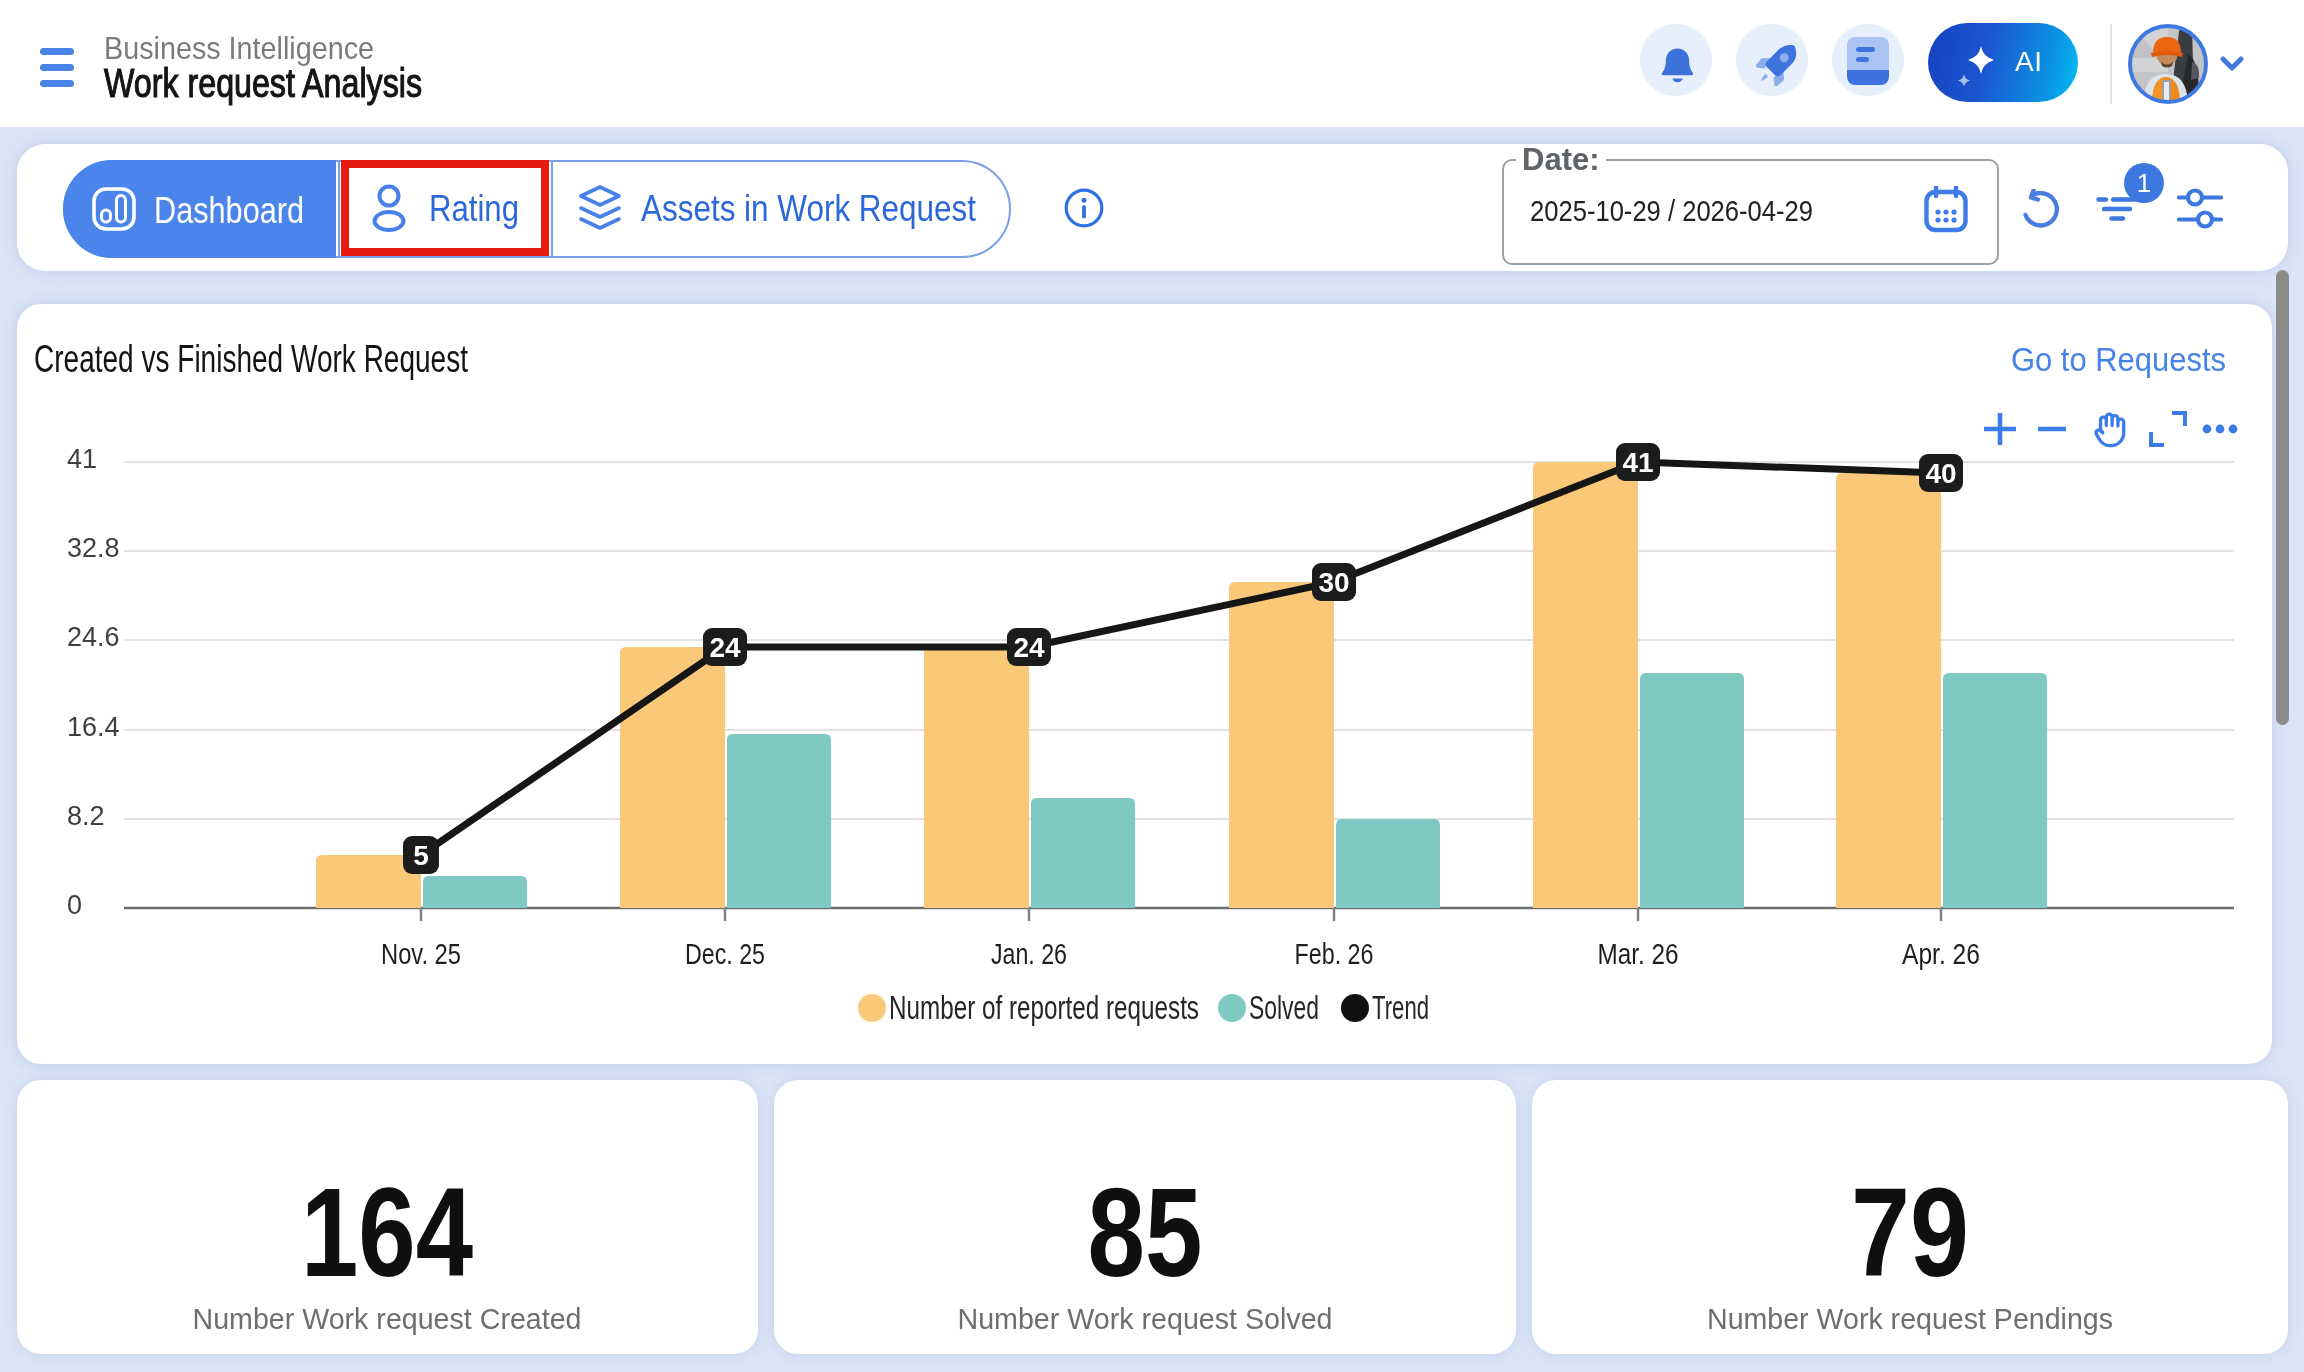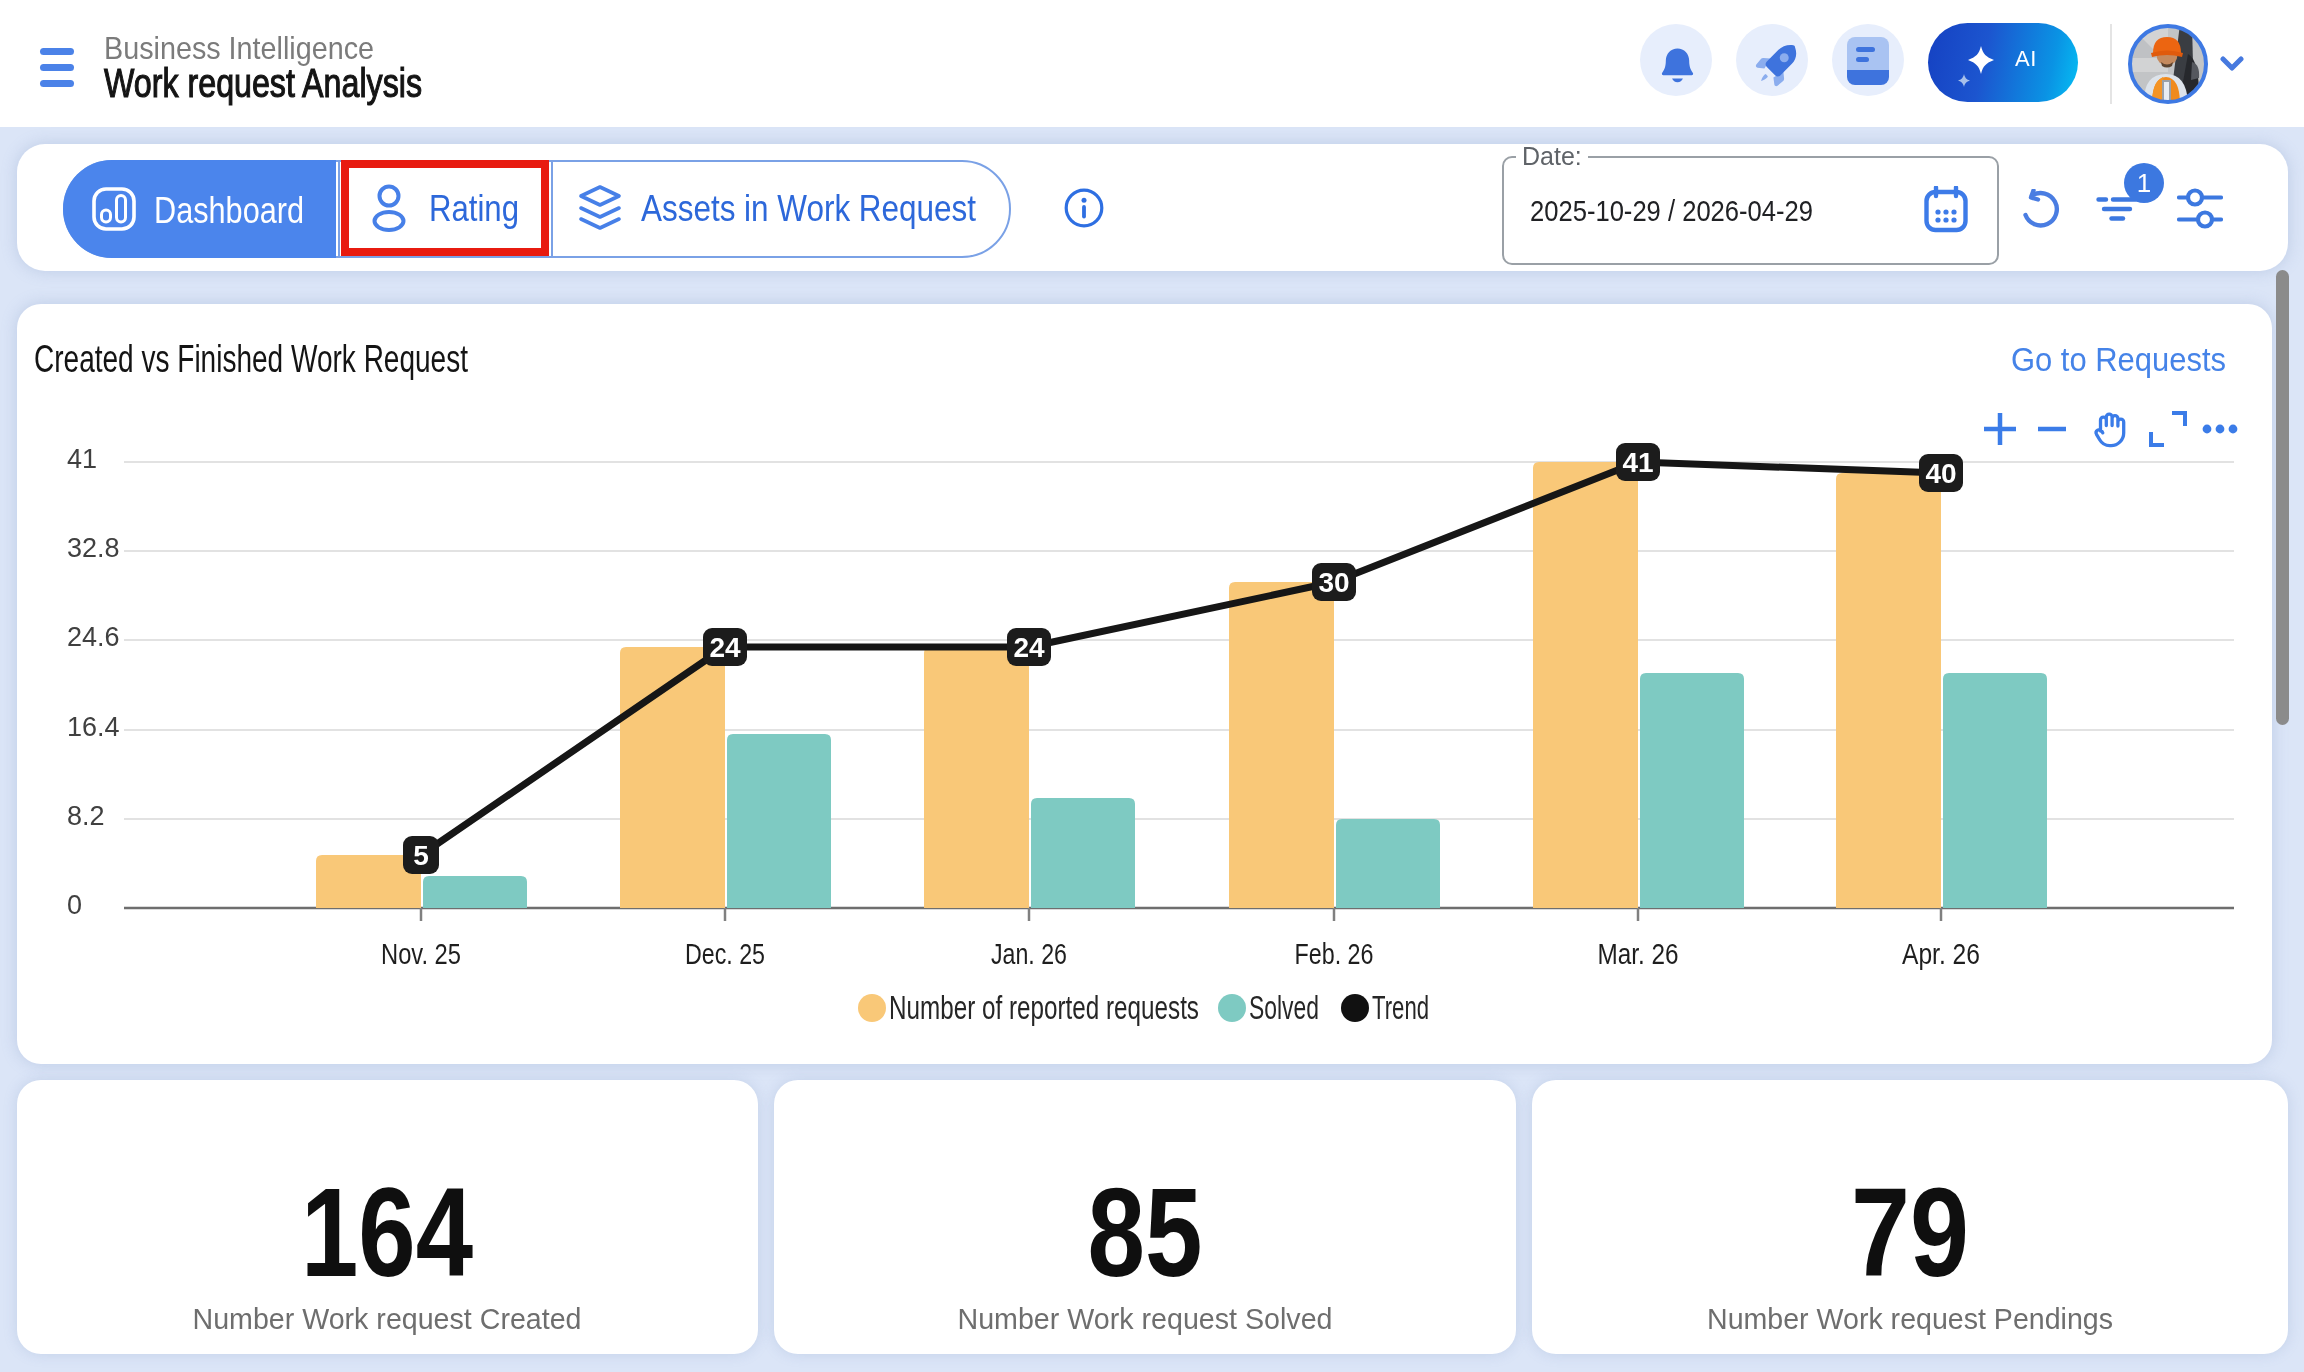--- a/index.html
+++ b/index.html
@@ -4,33 +4,33 @@
 <style>
   * { margin:0; padding:0; box-sizing:border-box; }
   html,body { width:2304px; height:1372px; background:#dbe5f7; font-family:"Liberation Sans", sans-serif; overflow:hidden; }
   .abs { position:absolute; }
   
   #header { position:absolute; left:0; top:0; width:2304px; height:127px; background:#ffffff; }
   #burger span { position:absolute; left:40px; width:34px; height:7px; border-radius:4px; background:#4b82e8; }
   .hdr-circle { position:absolute; top:24px; width:72px; height:72px; border-radius:50%; background:#e7eefc; }
   #ai-pill { position:absolute; left:1928px; top:23px; width:150px; height:79px; border-radius:40px;
              background:linear-gradient(102deg,#1541c2 0%, #1c55cf 38%, #0a93e4 80%, #05c0f4 100%); }
-  #ai-txt { position:absolute; left:2015px; top:46px; font-size:22px; color:#ffffff; letter-spacing:0.5px; }
+  #ai-txt { position:absolute; left:2015px; top:46px; font-size:28px; color:#ffffff; letter-spacing:0.5px; }
   #hdr-divider { position:absolute; left:2110px; top:24px; width:2px; height:80px; background:#e4e4e4; }
   
   #toolbar { position:absolute; left:17px; top:144px; width:2271px; height:127px; background:#fff; border-radius:28px;
              box-shadow:0 0 16px rgba(110,135,185,.28); }
   #tabgroup { position:absolute; left:63px; top:160px; width:948px; height:98px; border:2px solid #7aa1e6; border-radius:49px; background:#fff; }
   #tab-dash { position:absolute; left:63px; top:160px; width:273px; height:98px; background:#4b85ec; border-radius:49px 0 0 49px; }
   #tab-divider { position:absolute; left:551px; top:160px; width:2px; height:98px; background:#7aa1e6; }
   #red-rect { position:absolute; left:341px; top:160px; width:208px; height:96px; border:8px solid #e81b10; }
   
   #datefs { position:absolute; left:1502px; top:142px; width:497px; height:125px; }
   #datefs fieldset { width:497px; height:123px; border:2px solid #9aa0a6; border-radius:10px; }
-  #datefs legend { margin-left:12px; padding:0 6px; font-size:25px; color:#5f6368; }
+  #datefs legend { margin-left:12px; padding:0 6px; font-size:31px; color:#5f6368;font-weight:bold; }
   #badge1 { position:absolute; left:2124px; top:163px; width:40px; height:40px; border-radius:50%; background:#3c78e0;
             color:#fff; font-size:26px; text-align:center; line-height:40px; }
   
   #chartcard { position:absolute; left:17px; top:304px; width:2255px; height:760px; background:#fff; border-radius:24px;
                box-shadow:0 0 16px rgba(110,135,185,.28); }
   
   .stat { position:absolute; top:1080px; height:274px; background:#fff; border-radius:24px;
           box-shadow:0 0 14px rgba(110,135,185,.22); }
   
   #sb-thumb { position:absolute; left:2276px; top:270px; width:13px; height:455px; border-radius:7px; background:#8b8b8b; }

